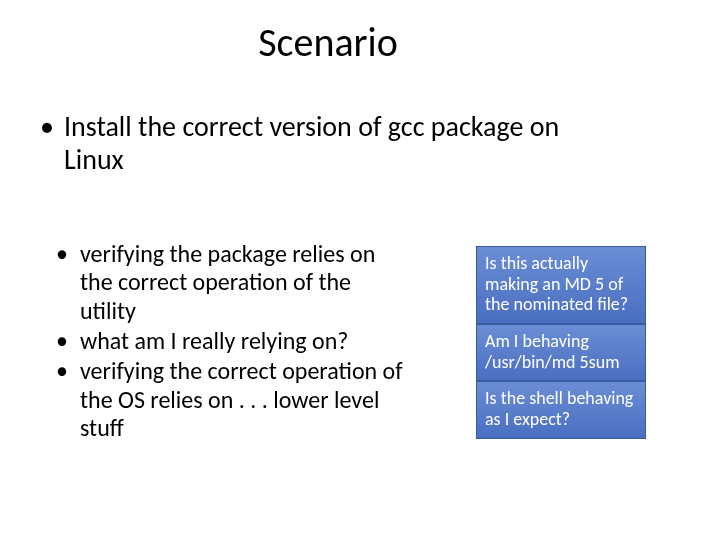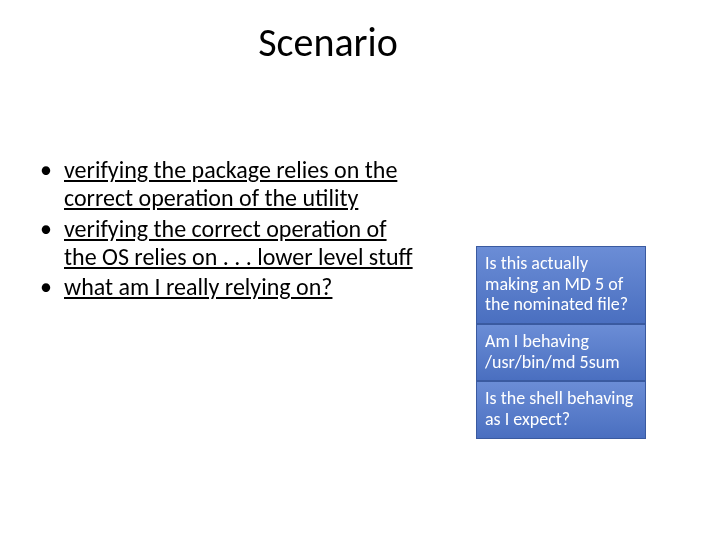--- a/index.html
+++ b/index.html
@@ -49,23 +49,22 @@
     position: absolute;
     left: 4px;
     top: 0;
     font-size: 28px;
   }
   .spacer {
     height: 46px;
   }
   ul.sub {
     list-style: none;
-    margin: 0;
+    margin: 16px;
     padding: 0;
-    text-decoration: underline;
   }
   ul.sub > li {
     position: relative;
     padding-left: 28px;
     font-size: 24px;
     line-height: 1.18;
     margin-bottom: 2px;
     padding-right: 200px;
   }
   ul.sub > li::before {
@@ -95,26 +94,27 @@
   }
 </style>
 </head>
 <body>
 <div class="slide">
 
   <div class="title">Scenario</div>
 
   <div class="body">
     <ul class="top">
+      <li>Install the correct version of gcc package on Linux</li>
     </ul>
     <div class="spacer"></div>
     <ul class="sub">
       <li>verifying the package relies on the correct operation of the utility</li>
+      <li>what am I really relying on?</li>
       <li>verifying the correct operation of the OS relies on . . . lower level stuff</li>
-      <li>what am I really relying on?</li>
     </ul>
   </div>
 
   <div class="callouts">
     <div class="callout">Is this actually making an MD 5 of the nominated file?</div>
     <div class="callout">Am I behaving /usr/bin/md 5sum</div>
     <div class="callout">Is the shell behaving as I expect?</div>
   </div>
 
 </div>

